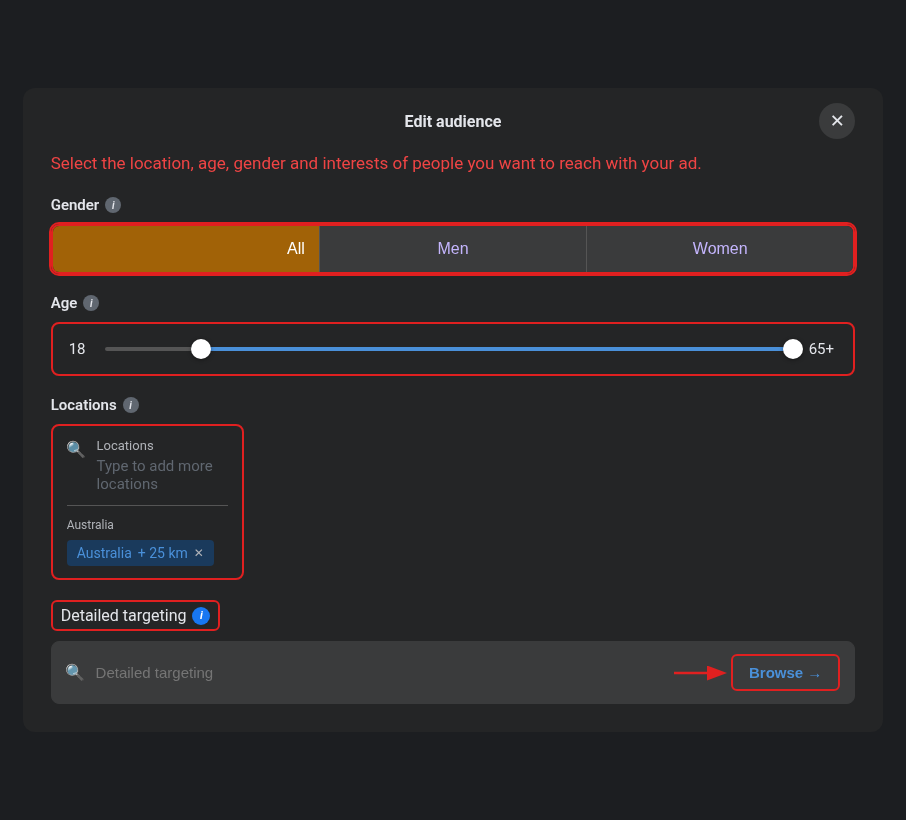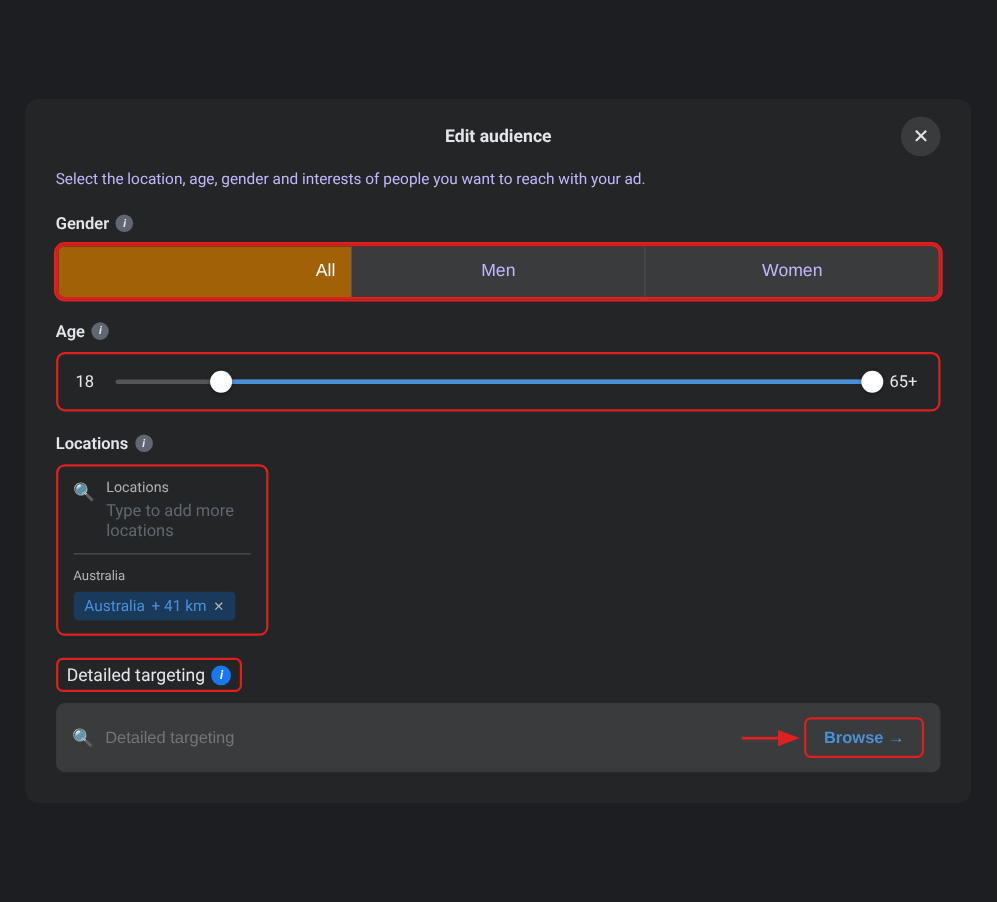--- a/index.html
+++ b/index.html
@@ -49,22 +49,22 @@
       height: 36px;
       cursor: pointer;
       display: flex;
       align-items: center;
       justify-content: center;
       color: #e4e6eb;
       font-size: 18px;
     }
 
     .description {
-      font-size: 14px;
-      color: #c4b5fd;
+      font-size: 17px;
+      color: #ef4444;
       margin-bottom: 20px;
       line-height: 1.5;
     }
 
     .section-label {
       font-size: 15px;
       font-weight: 600;
       color: #e4e6eb;
       margin-bottom: 10px;
       display: flex;
@@ -398,21 +398,21 @@
           <div class="location-search">
             <span class="search-icon">🔍</span>
             <div class="location-search-text">
               <span class="location-search-title">Locations</span>
               <span class="location-search-placeholder">Type to add more locations</span>
             </div>
           </div>
           <div class="location-country-label">Australia</div>
           <div class="location-tag">
             <span>Australia</span>
-            <span>+ 41 km</span>
+            <span>+ 25 km</span>
             <span class="location-tag-close">✕</span>
           </div>
         </div>
       </div>
       <div class="locations-right">
         
       </div>
     </div>
   </div>
 

